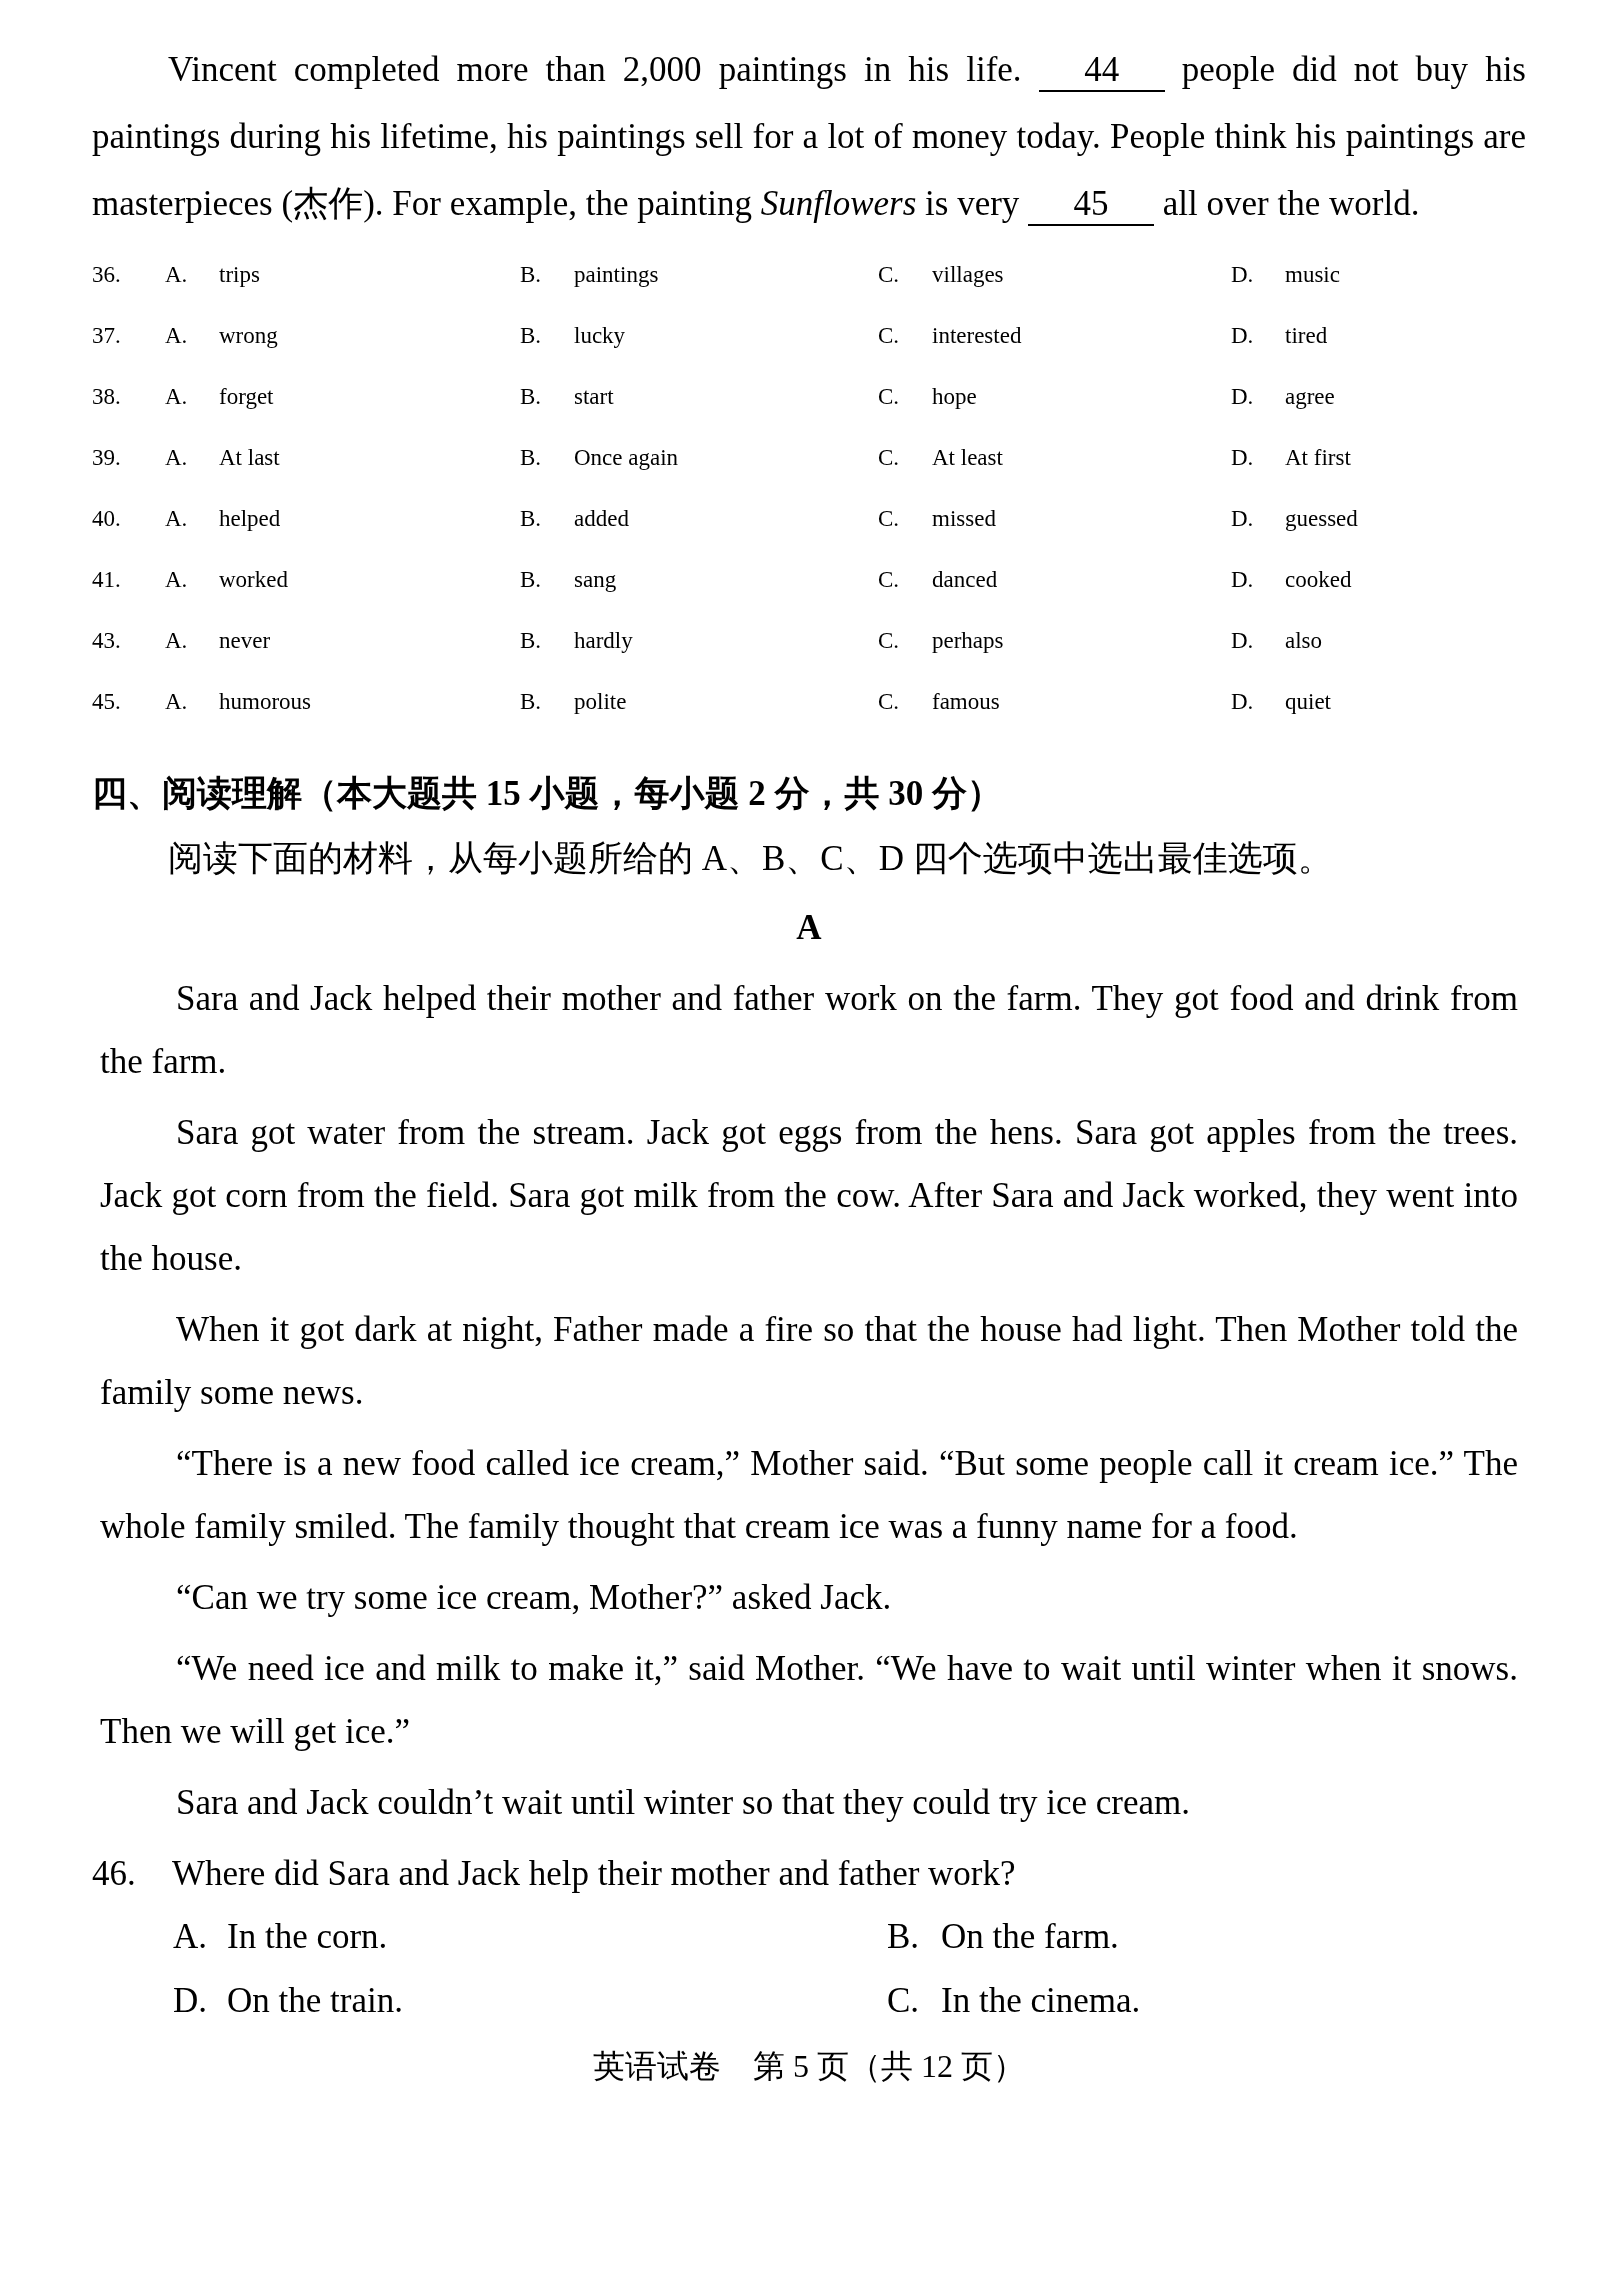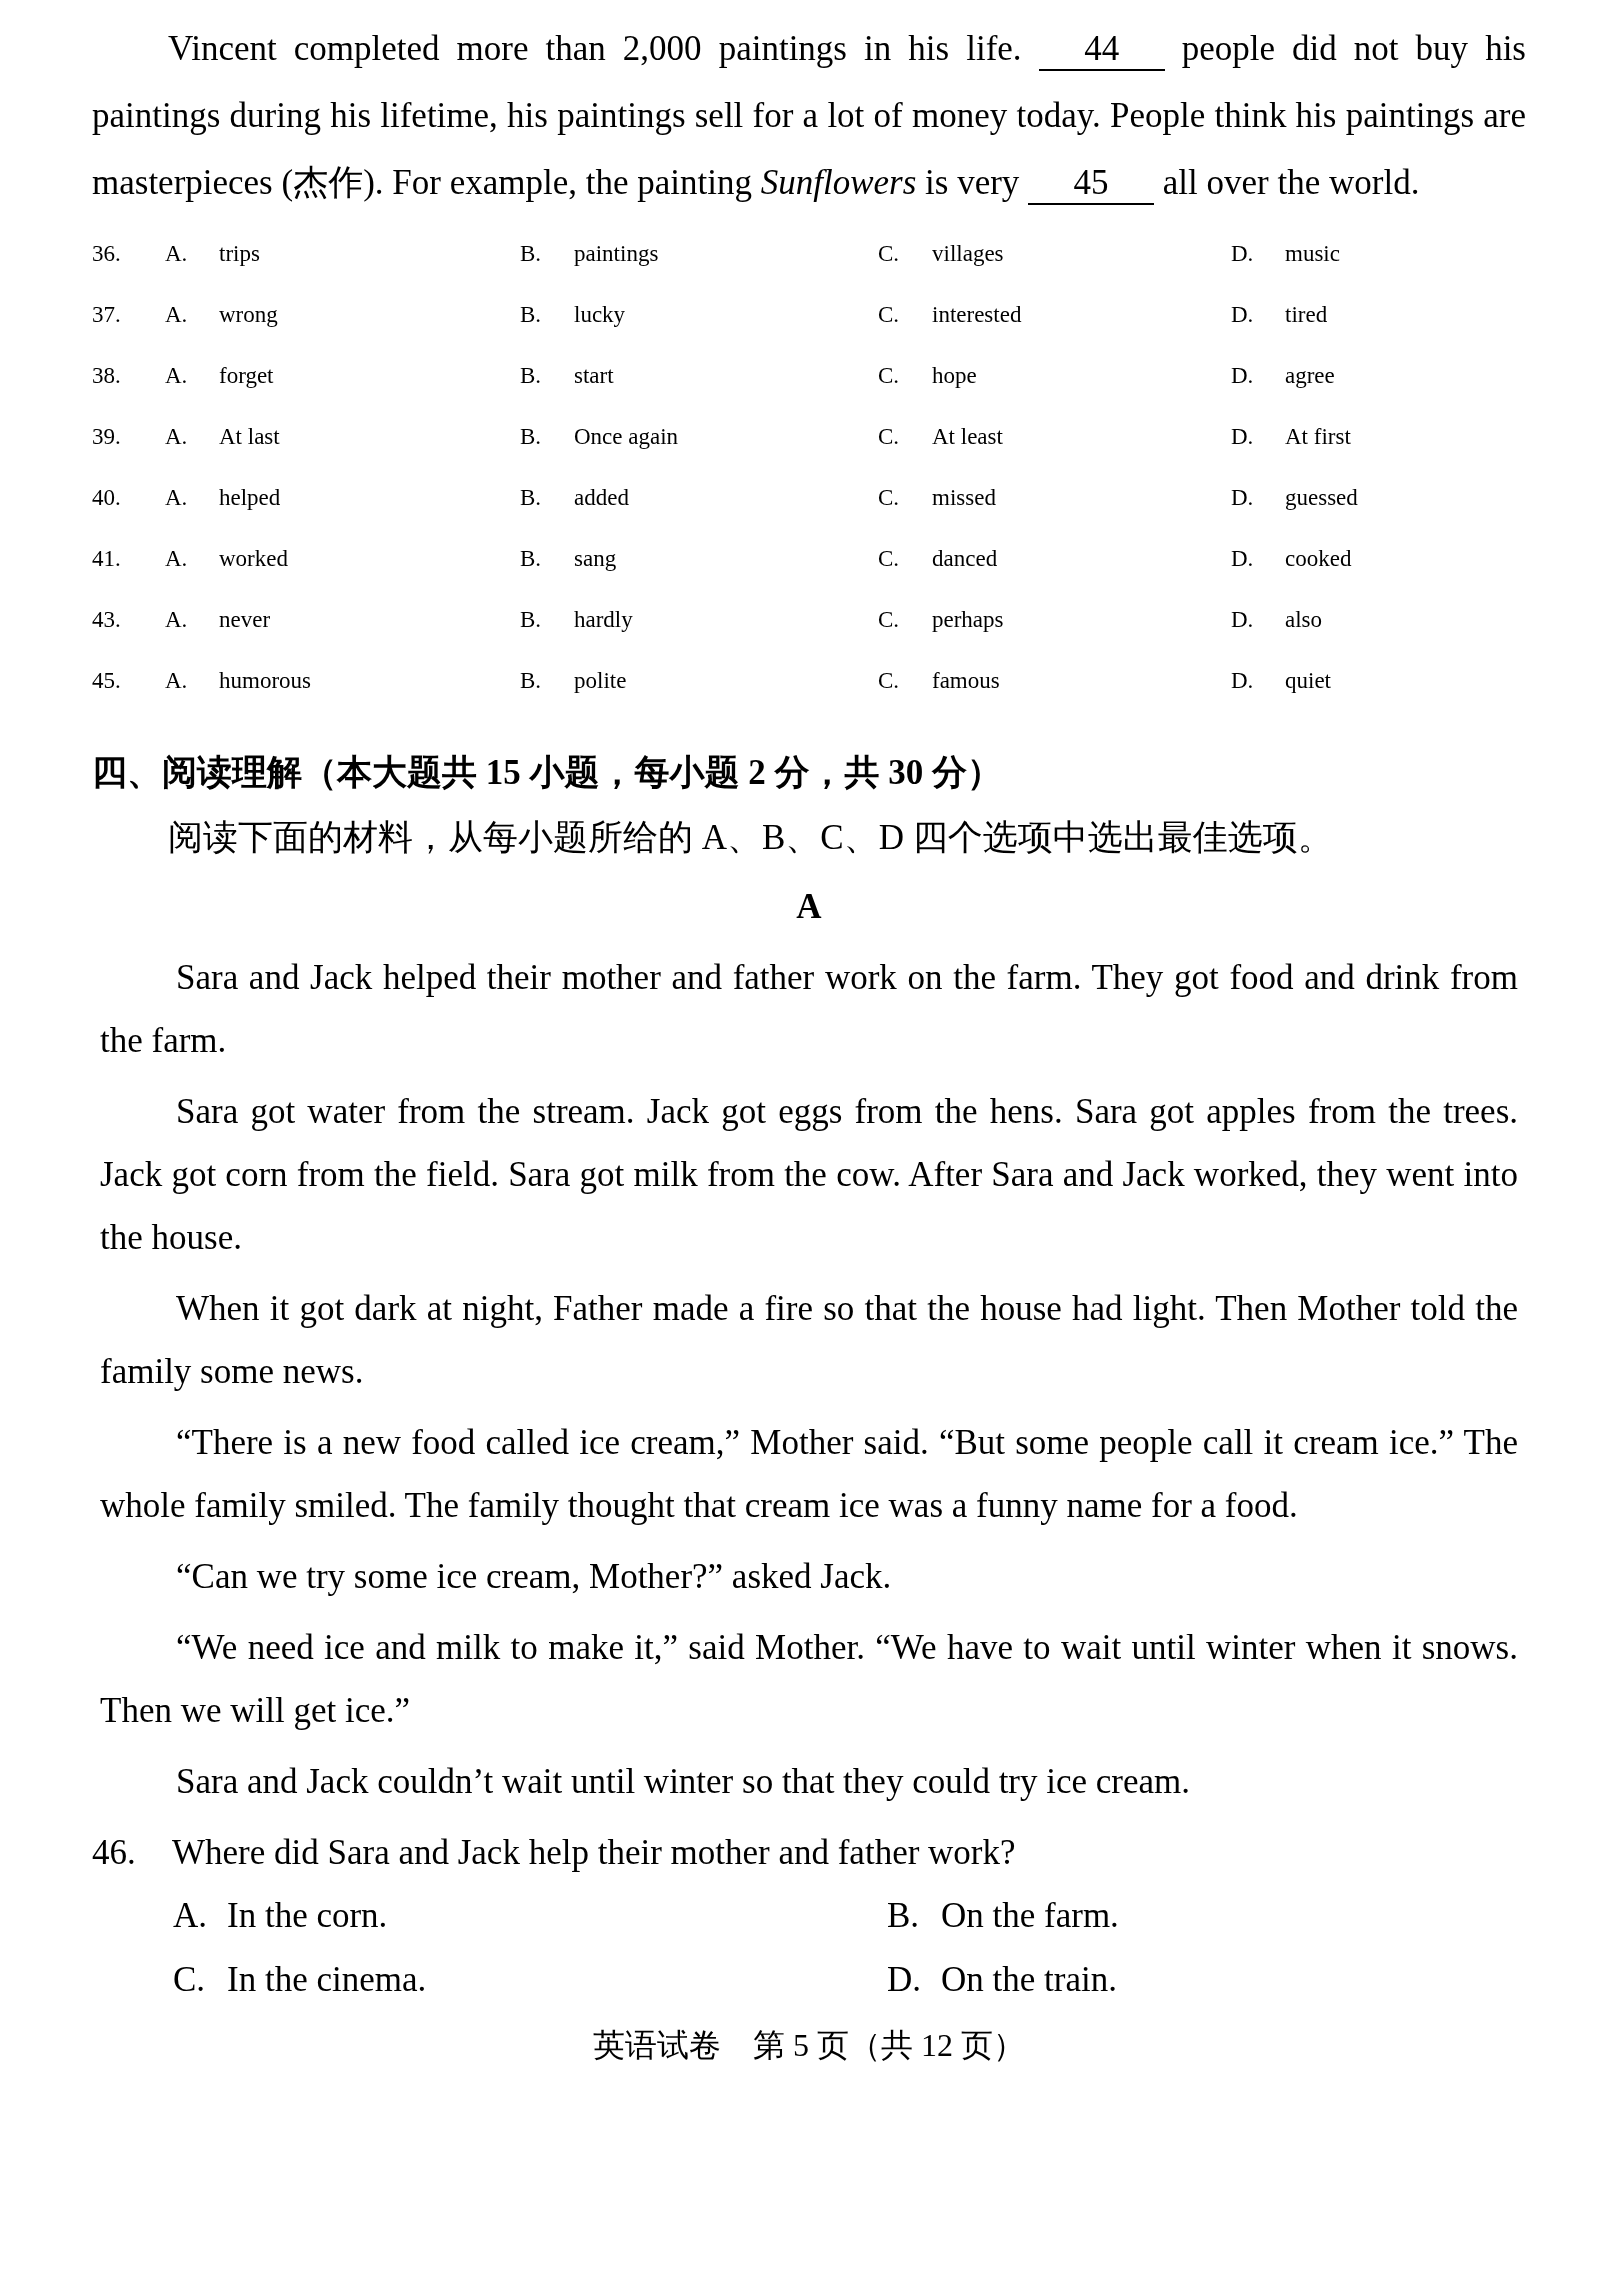--- a/index.html
+++ b/index.html
@@ -9,21 +9,21 @@
   }
   .page {
     position: relative;
     width: 1619px;
     height: 2273px;
     background: #ffffff;
     color: #000000;
     font-family: "Liberation Serif", serif;
     overflow: hidden;
     box-sizing: border-box;
-    padding: 15px 93px 0 92px;
+    padding: 36px 93px 0 92px;
   }
   
   .cloze-passage {
     font-size: 35px;
     line-height: 67px;
     text-align: justify;
     text-indent: 76px;
     margin: 0;
   }
   .blank {
@@ -193,20 +193,20 @@
   <p class="para">Sara and Jack couldn’t wait until winter so that they could try ice cream.</p>
 
   <div class="qline">
     <span class="qnum">46.</span>
     <span>Where did Sara and Jack help their mother and father work?</span>
   </div>
 
   <div class="q-options">
     <span><span class="letter">A.</span><span>In the corn.</span></span>
     <span><span class="letter">B.</span><span>On the farm.</span></span>
+    <span><span class="letter">D.</span><span>On the train.</span></span>
     <span><span class="letter">C.</span><span>In the cinema.</span></span>
-    <span><span class="letter">D.</span><span>On the train.</span></span>
   </div>
 
   <div class="footer">英语试卷　第 5 页（共 12 页）</div>
 
 </div>
 
 
 </body></html>

